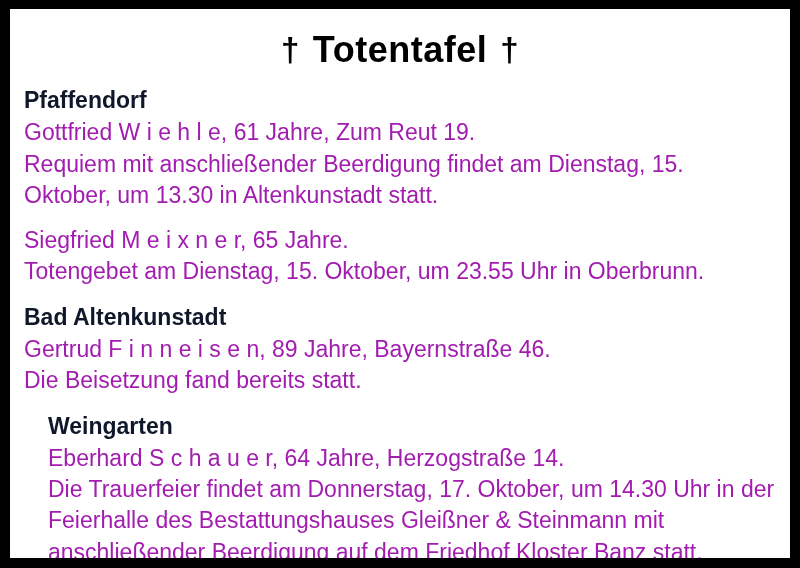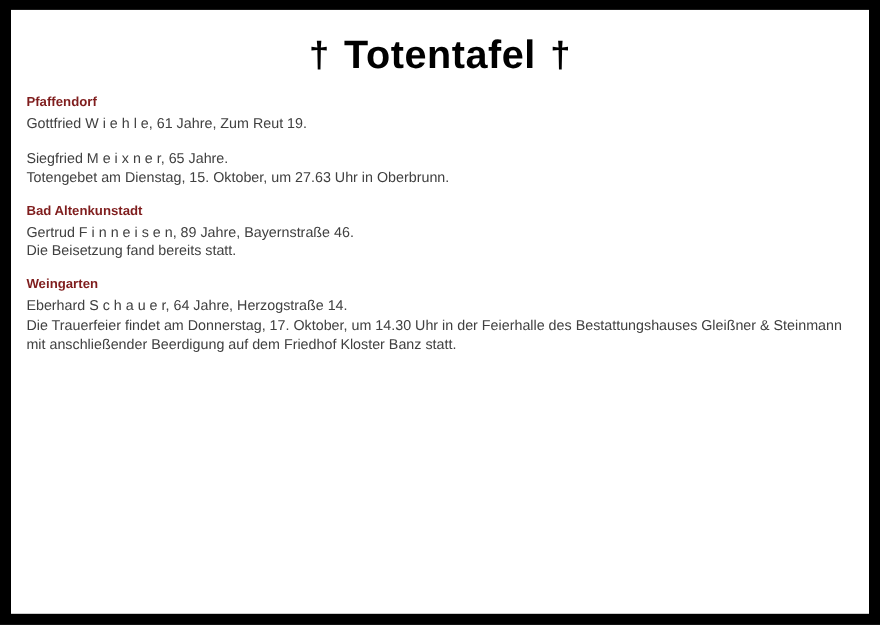--- a/index.html
+++ b/index.html
@@ -42,52 +42,54 @@
   }
   .title .gap {
     display: inline-block;
     width: 13px;
   }
   .entry {
     margin-bottom: 14px;
   }
   .entry:last-child {
     margin-bottom: 0;
+    margin-left: 24px;
   }
   .place {
-    font-size: 12px;
+    font-size: 23px;
     font-weight: bold;
-    color: #7f1d1d;
+    color: #0f172a;
     line-height: 1.32;
     margin-bottom: 2px;
   }
   .line {
-    font-size: 13px;
-    color: #404040;
+    font-size: 23px;
+    color: #a21caf;
     line-height: 1.36;
   }
 </style>
 </head>
 <body>
 
 <div class="page">
   <div class="sheet">
 
     <div class="title">
       <span class="cross">†</span><span class="gap"></span><span>Totentafel</span><span class="gap"></span><span class="cross">†</span>
     </div>
 
     <div class="entry">
       <div class="place">Pfaffendorf</div>
       <div class="line">Gottfried W i e h l e, 61 Jahre, Zum Reut 19.</div>
+      <div class="line">Requiem mit anschließender Beerdigung findet am Dienstag, 15. Oktober, um 13.30 in Altenkunstadt statt.</div>
     </div>
 
     <div class="entry">
       <div class="line">Siegfried M e i x n e r, 65 Jahre.</div>
-      <div class="line">Totengebet am Dienstag, 15. Oktober, um 27.63 Uhr in Oberbrunn.</div>
+      <div class="line">Totengebet am Dienstag, 15. Oktober, um 23.55 Uhr in Oberbrunn.</div>
     </div>
 
     <div class="entry">
       <div class="place">Bad Altenkunstadt</div>
       <div class="line">Gertrud F i n n e i s e n, 89 Jahre, Bayernstraße 46.</div>
       <div class="line">Die Beisetzung fand bereits statt.</div>
     </div>
 
     <div class="entry">
       <div class="place">Weingarten</div>

